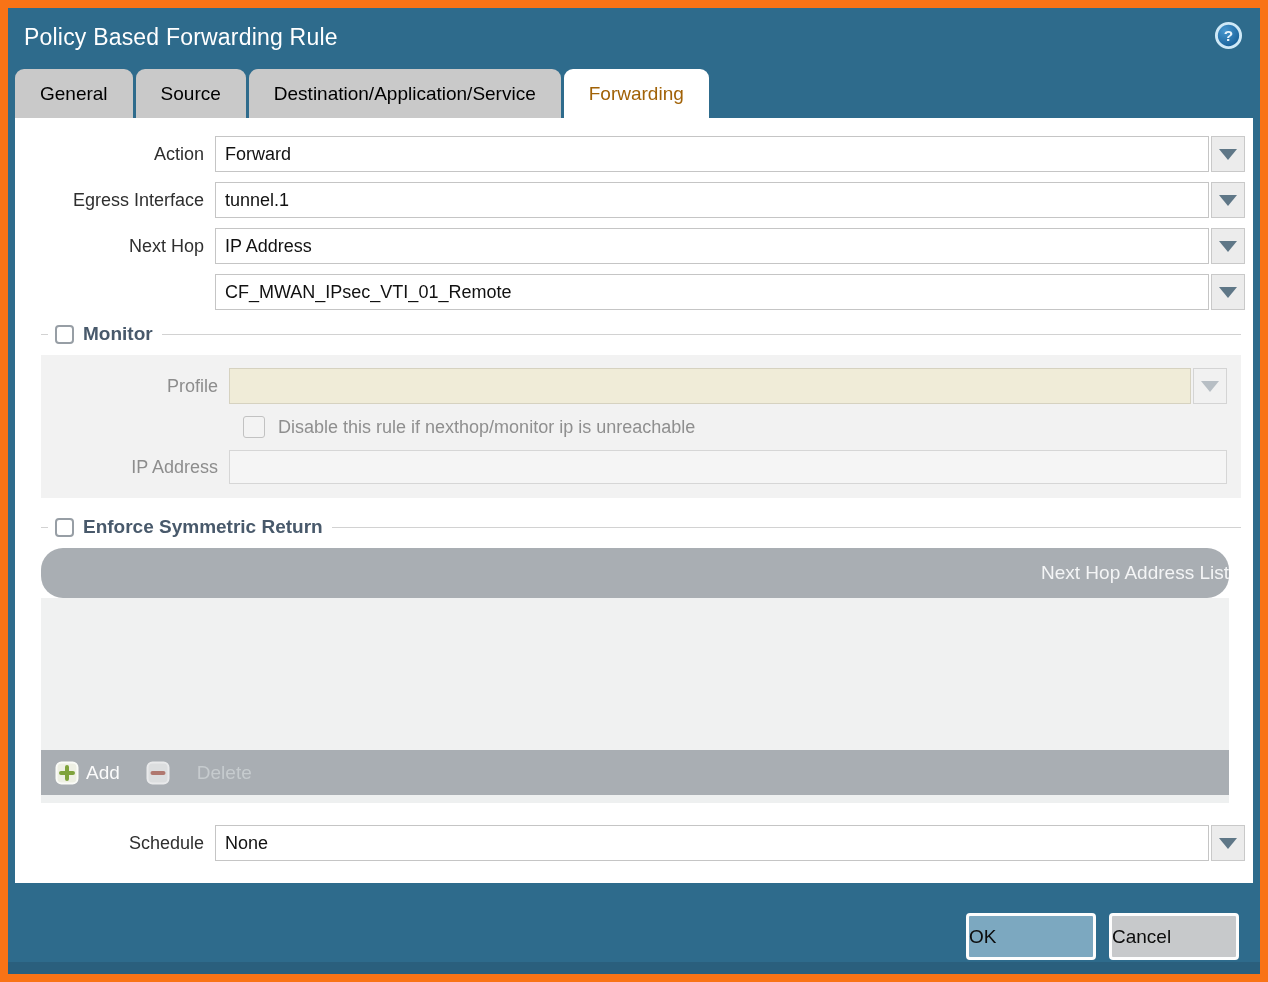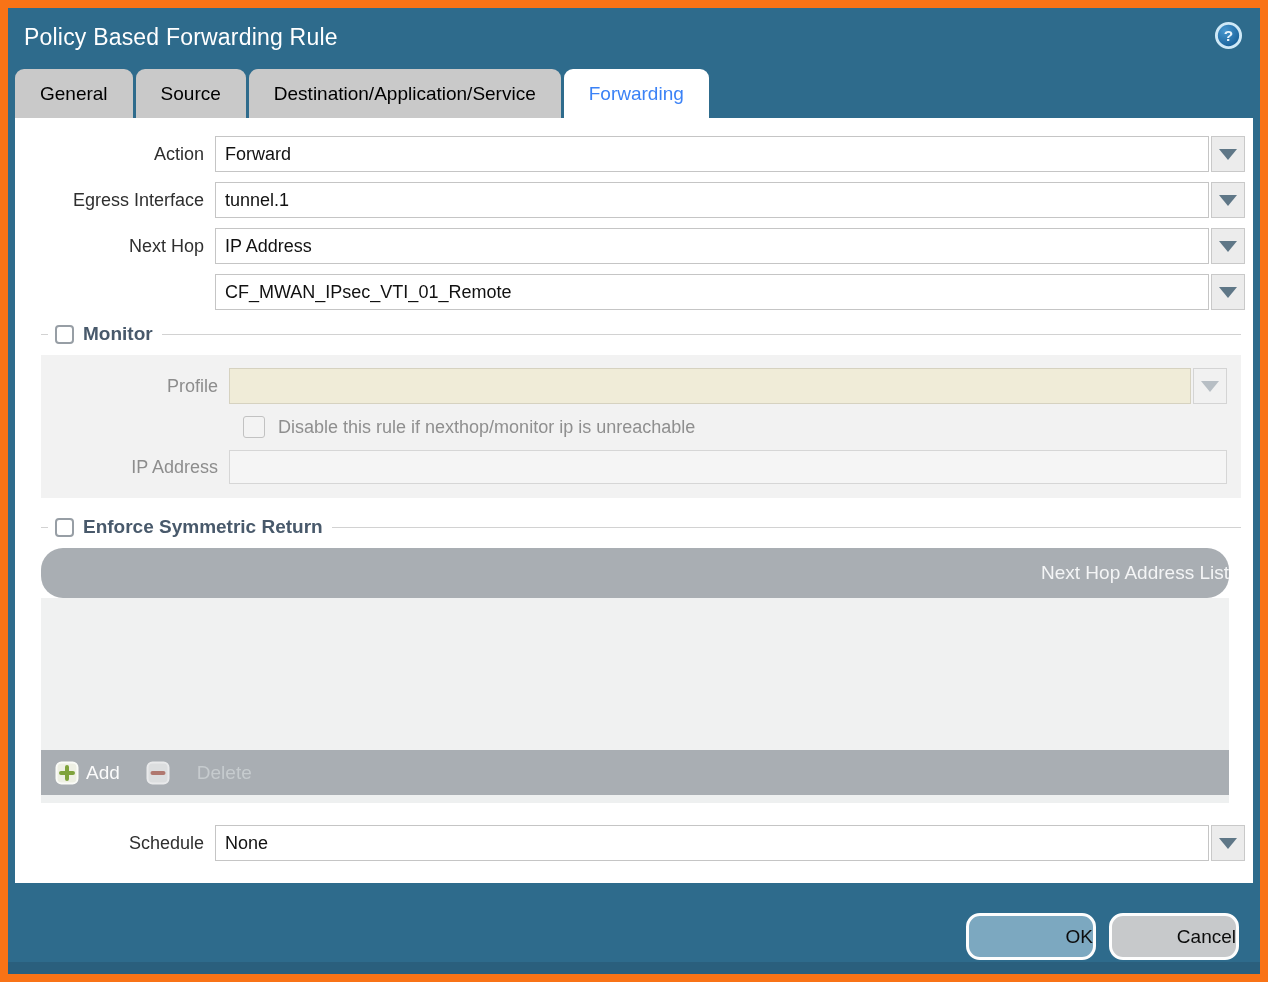--- a/index.html
+++ b/index.html
@@ -24,21 +24,21 @@
   .help { position: absolute; top: 13px; right: 17px; width: 29px; height: 29px; cursor: pointer; }
 
   
   .tabs { display: flex; gap: 3px; margin-left: 7px; flex: none; align-items: flex-end; height: 52px; }
   .tab {
     background: #c9c9c9; color: #000000;
     font-size: 19px; height: 49px; line-height: 49px;
     padding: 0 25px; border-radius: 9px 9px 0 0;
     cursor: pointer; white-space: nowrap;
   }
-  .tab.active { background: #ffffff; color: #3b82f6; }
+  .tab.active { background: #ffffff; color: #a16207; }
 
   
   .content {
     background: #fff; margin: 0 7px; flex: none;
     height: 765px; padding-top: 18px; overflow: hidden;
   }
 
   .row { display: flex; align-items: center; margin: 0 8px 10px 0; }
   .row-label { width: 200px; text-align: right; padding-right: 11px; font-size: 18px; color: #2f2f2f; flex: none; }
   .combo { flex: 1; display: flex; align-items: stretch; }
@@ -94,24 +94,24 @@
   .nh-strip { background: #eef0f0; height: 8px; }
   .tbl-btn { display: flex; align-items: center; cursor: pointer; margin-right: 26px; }
   .tbl-btn .lbl { font-size: 19px; margin-left: 7px; }
   .tbl-btn.add .lbl { color: #fbfbfb; }
   .tbl-btn.delete { cursor: default; gap: 20px; }
   .tbl-btn.delete .lbl { color: #c6cbce; }
 
   
   .footer { flex: 1; display: flex; justify-content: flex-end; align-items: flex-start; padding: 30px 21px 0 0; gap: 13px; }
   .btn {
-    width: 130px; height: 47px; border-radius: 14px;
+    width: 130px; height: 47px; border-radius: 4px;
     border: 3px solid #fdfdfd; font-size: 19px; color: #0c0c0c;
     font-family: "Liberation Sans", sans-serif;
-    cursor: pointer; text-align: right; line-height: 41px;
+    cursor: pointer; text-align: left; line-height: 41px;
   }
   .btn-ok { background: #7ca8c0; }
   .btn-cancel { background: #c7c9cb; }
   .bottom-strip { position: absolute; bottom: 0; left: 0; right: 0; height: 12px; background: #2a5f7d; }
 </style>
 </head>
 <body>
 
 <div class="dialog">
 

